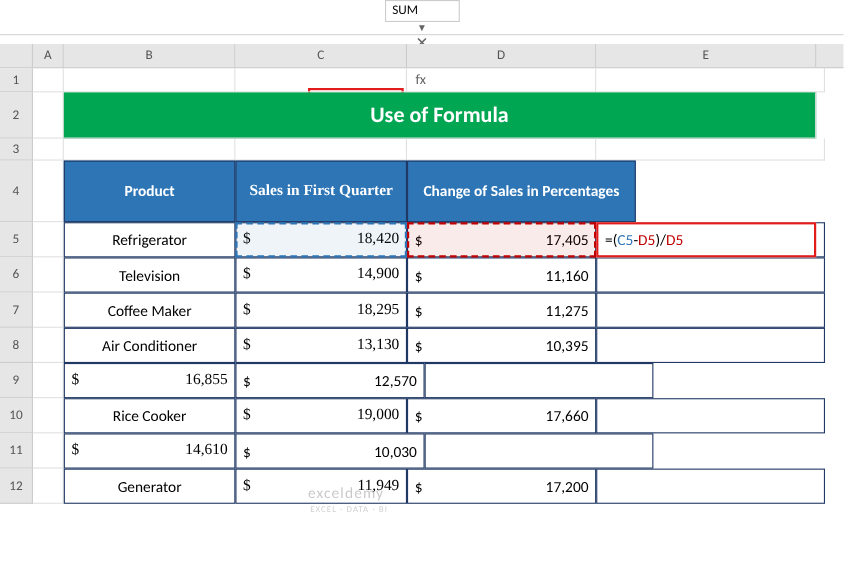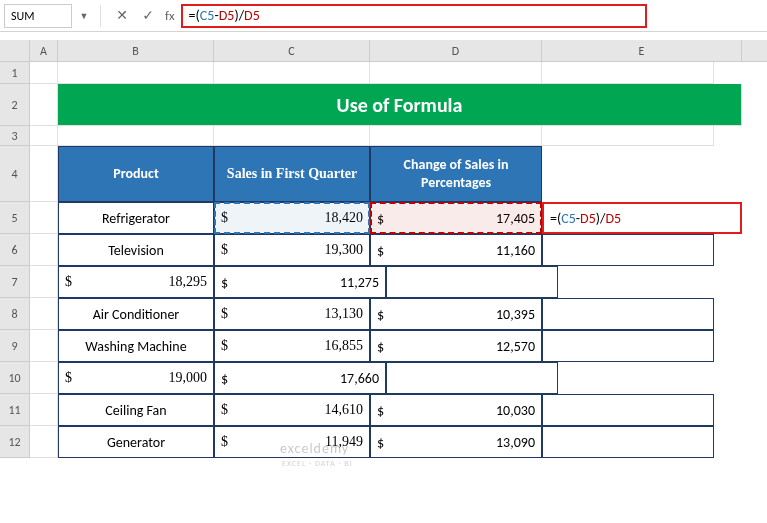--- a/index.html
+++ b/index.html
@@ -1,18 +1,18 @@
 <!DOCTYPE html>
 <html><head>
   <meta charset="utf-8">
   <style>
     * { box-sizing: border-box; margin: 0; padding: 0; }
     body { font-family: 'Segoe UI', Calibri, sans-serif; background: #fff; width: 767px; height: 523px; overflow: hidden; position: relative; }
     
-    .formula-bar-area { display: flex; align-items: center; height: 32px; border-bottom: 1px solid #d4d4d4; background: #fff; }
+    .formula-bar-area { display: flex; align-items: center; height: 32px; border-bottom: 1px solid #d4d4d4; background: #fff; flex-direction: column; }
     .name-box { width: 68px; height: 24px; border: 1px solid #ccc; margin: 0 4px; padding: 2px 6px; font-size: 12px; display: flex; align-items: center; background: #fff; }
     .name-box-dropdown { width: 16px; color: #666; font-size: 9px; text-align: center; }
     .fb-divider { width: 1px; height: 22px; background: #e0e0e0; margin: 0 8px; }
     .fb-btn { width: 26px; height: 26px; display: flex; align-items: center; justify-content: center; color: #666; font-size: 14px; cursor: pointer; }
     .fx-label { font-size: 13px; color: #666; margin: 0 6px 0 4px; }
     .formula-input { flex: 1; height: 24px; border: 2px solid #e21b1b; padding: 2px 6px; font-size: 14px; display: flex; align-items: center; margin-right: 120px; }
     .formula-input .eq { color: #000; }
     .formula-input .paren { color: #000; }
     .formula-input .ref1 { color: #2e75b6; }
     .formula-input .ref2 { color: #c00000; }
@@ -36,21 +36,21 @@
     .row-h.r4 { height: 56px; }
     .row-h.data { height: 32px; }
     
     .cells { position: relative; }
     .cell-row { display: flex; }
     .cell { border-right: 1px solid #e0e0e0; border-bottom: 1px solid #e0e0e0; font-size: 13px; display: flex; align-items: center; padding: 0 6px; }
     .cell.c-A { width: 28px; }
     .cell.c-B { width: 156px; }
     .cell.c-C { width: 156px; font-family: Liberation Serif, serif; }
     .cell.c-D { width: 172px; }
-    .cell.c-E { width: 172px; }
+    .cell.c-E { width: 208px; }
     
     .r1 .cell { height: 22px; }
     .r3 .cell { height: 20px; }
     
     .title-row { height: 42px; }
     .title-cell { width: 684px; background: #00a651; color: #fff; font-size: 20px; font-weight: bold; display: flex; align-items: center; justify-content: center; border-right: 1px solid #e0e0e0; border-bottom: 1px solid #e0e0e0; }
     
     .header-row { height: 56px; }
     .th { background: #2e75b6; color: #fff; font-weight: bold; text-align: center; justify-content: center; font-size: 14px; line-height: 1.3; border: 1px solid #203864; padding: 4px; }
     
@@ -160,30 +160,31 @@
             <span class="dollar">$</span>
             <span class="val">17,405</span>
           </div>
     <div class="cell c-E"></div>
         </div>
         <div class="cell-row data-row">
     <div class="cell c-A"></div>
     <div class="cell c-B">Television</div>
     <div class="cell c-C">
             <span class="dollar">$</span>
-            <span class="val">19,300</span>
+            <span class="val">14,900</span>
           </div>
     <div class="cell c-D">
             <span class="dollar">$</span>
             <span class="val">11,160</span>
           </div>
     <div class="cell c-E"></div>
         </div>
         <div class="cell-row data-row">
     <div class="cell c-A"></div>
+    <div class="cell c-B">Coffee Maker</div>
     <div class="cell c-C">
             <span class="dollar">$</span>
             <span class="val">18,295</span>
           </div>
     <div class="cell c-D">
             <span class="dollar">$</span>
             <span class="val">11,275</span>
           </div>
     <div class="cell c-E"></div>
         </div>
@@ -195,66 +196,65 @@
             <span class="val">13,130</span>
           </div>
     <div class="cell c-D">
             <span class="dollar">$</span>
             <span class="val">10,395</span>
           </div>
     <div class="cell c-E"></div>
         </div>
         <div class="cell-row data-row">
     <div class="cell c-A"></div>
-    <div class="cell c-B">Washing Machine</div>
     <div class="cell c-C">
             <span class="dollar">$</span>
             <span class="val">16,855</span>
           </div>
     <div class="cell c-D">
             <span class="dollar">$</span>
             <span class="val">12,570</span>
           </div>
     <div class="cell c-E"></div>
         </div>
         <div class="cell-row data-row">
     <div class="cell c-A"></div>
+    <div class="cell c-B">Rice Cooker</div>
     <div class="cell c-C">
             <span class="dollar">$</span>
             <span class="val">19,000</span>
           </div>
     <div class="cell c-D">
             <span class="dollar">$</span>
             <span class="val">17,660</span>
           </div>
     <div class="cell c-E"></div>
         </div>
         <div class="cell-row data-row">
     <div class="cell c-A"></div>
-    <div class="cell c-B">Ceiling Fan</div>
     <div class="cell c-C">
             <span class="dollar">$</span>
             <span class="val">14,610</span>
           </div>
     <div class="cell c-D">
             <span class="dollar">$</span>
             <span class="val">10,030</span>
           </div>
     <div class="cell c-E"></div>
         </div>
         <div class="cell-row data-row">
     <div class="cell c-A"></div>
     <div class="cell c-B">Generator</div>
     <div class="cell c-C">
             <span class="dollar">$</span>
             <span class="val">11,949</span>
           </div>
     <div class="cell c-D">
             <span class="dollar">$</span>
-            <span class="val">13,090</span>
+            <span class="val">17,200</span>
           </div>
     <div class="cell c-E"></div>
         </div>
       </div>
 
     <div class="ref-c5" style="left:184px;top:140px;width:156px;height:32px"></div>
     <div class="ref-d5" style="left:340px;top:140px;width:172px;height:32px"></div>
     <div class="edit-cell" style="left:512px;top:140px;width:200px;height:32px">
       <span class="eq">=</span>
         <span class="paren">(</span>

